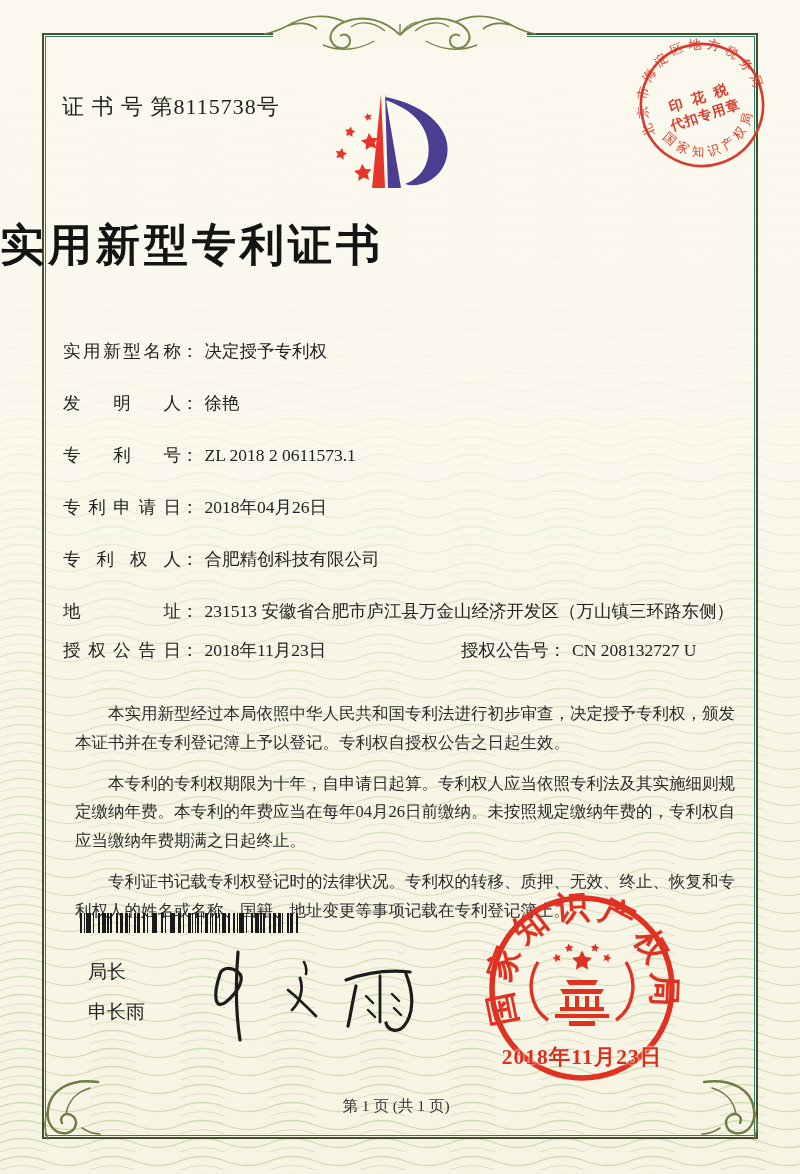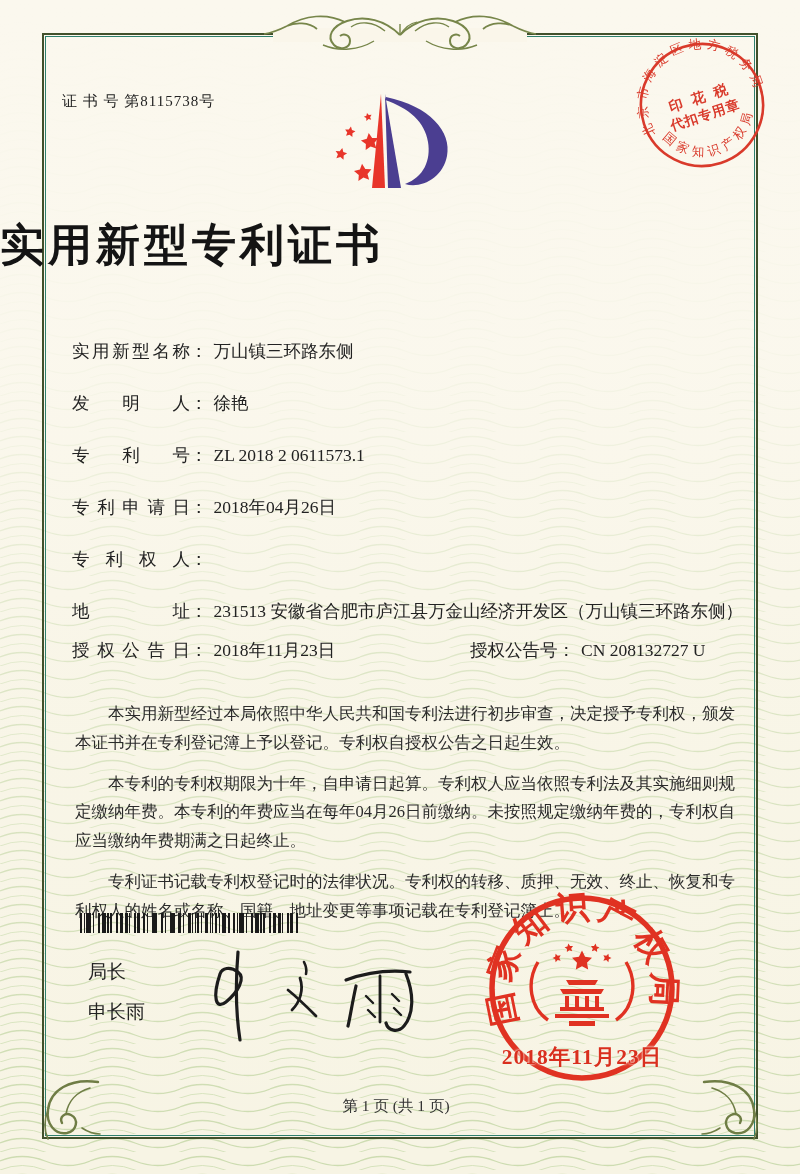--- a/index.html
+++ b/index.html
@@ -7,25 +7,25 @@
        background:#f9f5e8;font-family:"Liberation Serif","DejaVu Serif",serif;color:#222;}
   .layer{position:absolute;left:0;top:0;width:800px;height:1174px;}
   #waves{z-index:0;}
   #fade{z-index:1;pointer-events:none;
         background:linear-gradient(#fbf8ee 0%, rgba(251,248,238,.9) 30%, rgba(251,248,238,.35) 58%, rgba(240,244,218,0) 100%);}
   .content{z-index:2;}
   
   .frame{position:absolute;left:42px;top:33px;width:712px;height:1102px;border:2px solid #41502b;}
   .frame-inner{position:absolute;inset:1px;border:1px solid #2e7f6d;}
   
-  .cert-no{position:absolute;left:62px;top:92px;font-size:15px;letter-spacing:1px;}
+  .cert-no{position:absolute;left:62px;top:92px;font-size:22px;letter-spacing:1px;}
   .title{position:absolute;left:0;top:216px;width:800px;text-align:left;
          font-size:44px;font-weight:bold;letter-spacing:4px;color:#141414;}
   
-  .fields{position:absolute;left:72px;top:338px;width:692px;font-size:17.5px;}
+  .fields{position:absolute;left:63px;top:338px;width:692px;font-size:17.5px;}
   .frow{display:flex;align-items:flex-start;line-height:26px;margin-bottom:26px;position:relative;}
   .flabel{display:inline-block;width:118px;text-align:justify;text-align-last:justify;flex:0 0 118px;}
   .fcolon{flex:0 0 14px;}
   .fvalue{margin-left:6px;max-width:540px;}
   .frow-addr{margin-bottom:13px;}
   .grant-right{position:absolute;left:398px;top:0;display:flex;}
   .grant-right .fvalue{white-space:nowrap;}
   
   .paras{position:absolute;left:63px;top:688px;width:684px;font-size:16.5px;line-height:28.8px;
          text-align:justify;color:#2b2b2b;}
@@ -143,40 +143,41 @@
       </text>
     </g>
   </svg>
 
   <div class="title">实用新型专利证书</div>
 
   <div class="fields">
     <div class="frow">
       <span class="flabel">实用新型名称</span>
         <span class="fcolon">：</span>
-      <span class="fvalue">万山镇三环路东侧</span>
+      <span class="fvalue">决定授予专利权</span>
     </div>
     <div class="frow">
       <span class="flabel">发明人</span>
         <span class="fcolon">：</span>
       <span class="fvalue">徐艳</span>
     </div>
     <div class="frow">
       <span class="flabel">专利号</span>
         <span class="fcolon">：</span>
       <span class="fvalue">ZL 2018 2 0611573.1</span>
     </div>
     <div class="frow">
       <span class="flabel">专利申请日</span>
         <span class="fcolon">：</span>
       <span class="fvalue">2018年04月26日</span>
     </div>
     <div class="frow">
       <span class="flabel">专利权人</span>
         <span class="fcolon">：</span>
+      <span class="fvalue">合肥精创科技有限公司</span>
     </div>
     <div class="frow frow-addr">
       <span class="flabel">地址</span>
         <span class="fcolon">：</span>
       <span class="fvalue">231513 安徽省合肥市庐江县万金山经济开发区（万山镇三环路东侧）</span>
     </div>
     <div class="frow">
       <span class="flabel">授权公告日</span>
         <span class="fcolon">：</span>
       <span class="fvalue">2018年11月23日</span>

